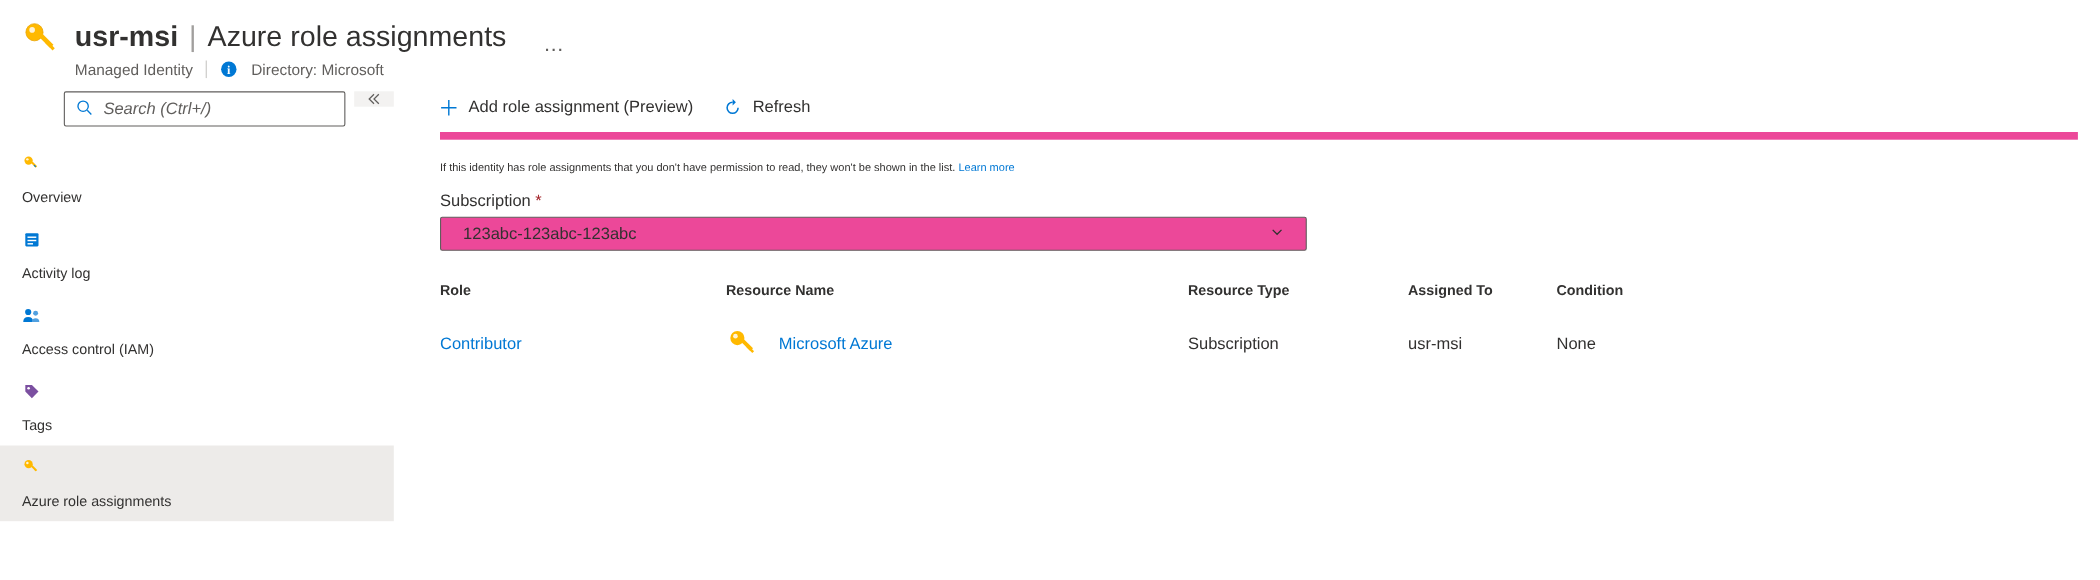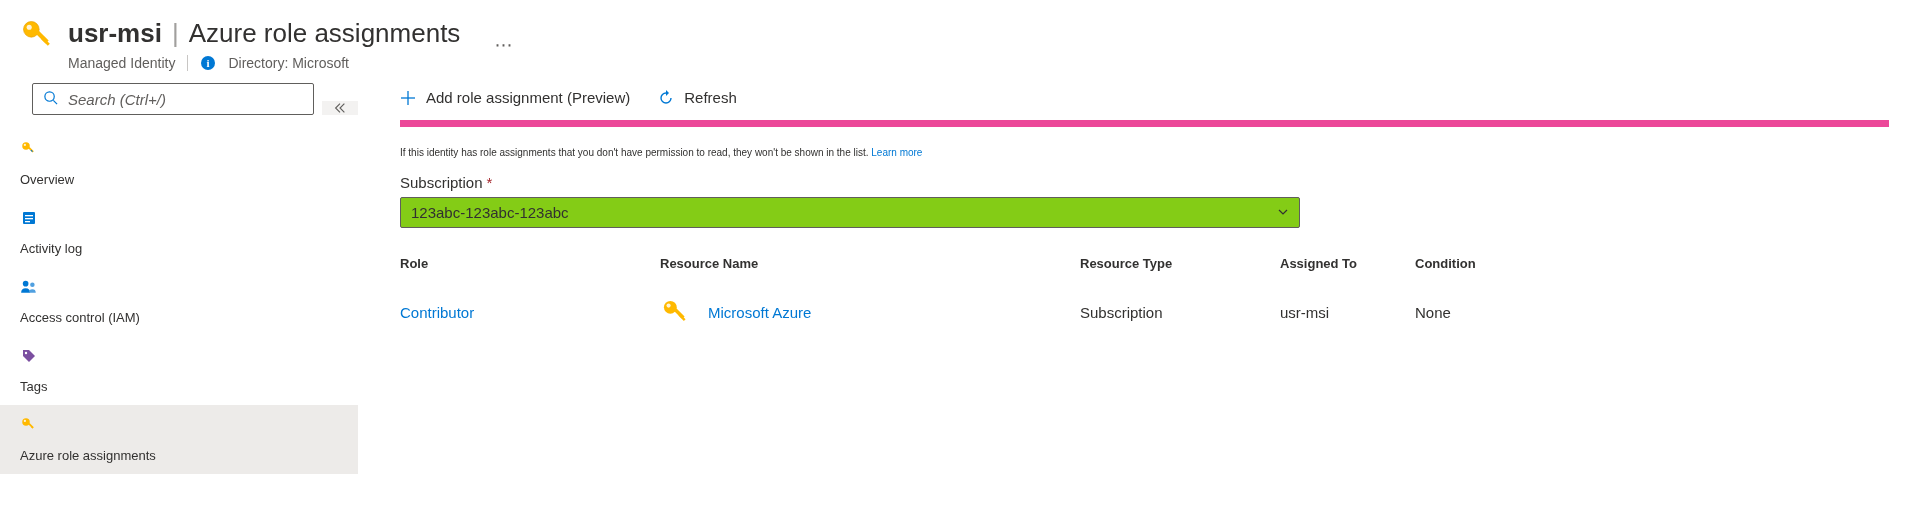--- a/index.html
+++ b/index.html
@@ -21,21 +21,21 @@
     .header-sub { display: flex; align-items: center; gap: 12px; color: #605e5c; font-size: 14px; }
     .header-sub .divider { width: 1px; height: 16px; background: #c8c6c4; }
     .header-sub .info-icon { width: 16px; height: 16px; display: inline-flex; align-items: center; justify-content: center; }
     .header-dots { margin-left: 20px; align-self: center; color: #605e5c; font-size: 18px; letter-spacing: 2px; cursor: pointer; }
     
     
     .body { display: flex; }
     
     
     .sidebar { width: 358px; flex-shrink: 0; }
-    .search-row { display: flex; align-items: flex-end; padding: 0 0 8px 32px; gap: 8px; }
+    .search-row { display: flex; align-items: flex-start; padding: 0 0 8px 18px; gap: 8px; margin-left: 40px; }
     .search-box { flex: 1; display: flex; align-items: center; gap: 10px; border: 1px solid #605e5c; border-radius: 2px; padding: 6px 10px; background: #fff; }
     .search-box input { border: none; outline: none; font-size: 15px; font-style: italic; width: 100%; font-family: inherit; color: #323130; }
     .search-box input::placeholder { color: #605e5c; font-style: italic; }
     .collapse-btn { width: 36px; display: flex; align-items: center; justify-content: center; background: #f3f2f1; border: none; cursor: pointer; color: #605e5c; }
     
     .nav { display: flex; flex-direction: column; padding-top: 6px; }
     .nav-item { display: flex; gap: 14px; padding: 11px 20px; cursor: pointer; font-size: 13px; color: #323130; flex-direction: column; }
     .nav-item.active { background: #edebe9; }
     .nav-icon { width: 18px; height: 18px; display: flex; align-items: center; justify-content: center; flex-shrink: 0; }
     
@@ -44,21 +44,21 @@
     .toolbar { display: flex; align-items: center; gap: 28px; padding: 6px 0 14px 0; border-bottom: 7px solid #ec4899; }
     .toolbar-btn { display: flex; align-items: center; gap: 10px; background: none; border: none; cursor: pointer; font-size: 15px; color: #323130; font-family: inherit; }
     .toolbar-btn .tb-icon { width: 16px; height: 16px; display: flex; align-items: center; justify-content: center; }
     
     .note { padding: 20px 0 16px 0; font-size: 10px; color: #323130; }
     .note a { color: #0078d4; text-decoration: none; }
     
     .field { margin-bottom: 18px; }
     .field-label { font-size: 15px; color: #323130; margin-bottom: 6px; display: flex; align-items: center; gap: 4px; }
     .field-label .req { color: #a4262c; }
-    .dropdown { width: 900px; max-width: 100%; border: 1px solid #605e5c; border-radius: 2px; padding: 6px 10px; display: flex; align-items: center; justify-content: space-between; cursor: pointer; font-size: 15px; background: #84cc16; }
+    .dropdown { width: 788px; max-width: 100%; border: 1px solid #605e5c; border-radius: 2px; padding: 6px 20px; display: flex; align-items: center; justify-content: space-between; cursor: pointer; font-size: 15px; background: #ec4899; }
     
     
     .table { width: 100%; }
     .thead, .trow { display: grid; grid-template-columns: 260px 420px 200px 135px 120px; align-items: center; }
     .thead { font-weight: 600; font-size: 13px; padding: 10px 0; }
     .trow { padding: 16px 0; font-size: 15px; }
     .trow .link { color: #0078d4; cursor: pointer; }
     .cell-resource { display: flex; align-items: center; gap: 18px; }
     .cell-resource-icon { width: 30px; height: 30px; display: flex; align-items: center; justify-content: center; }
     

